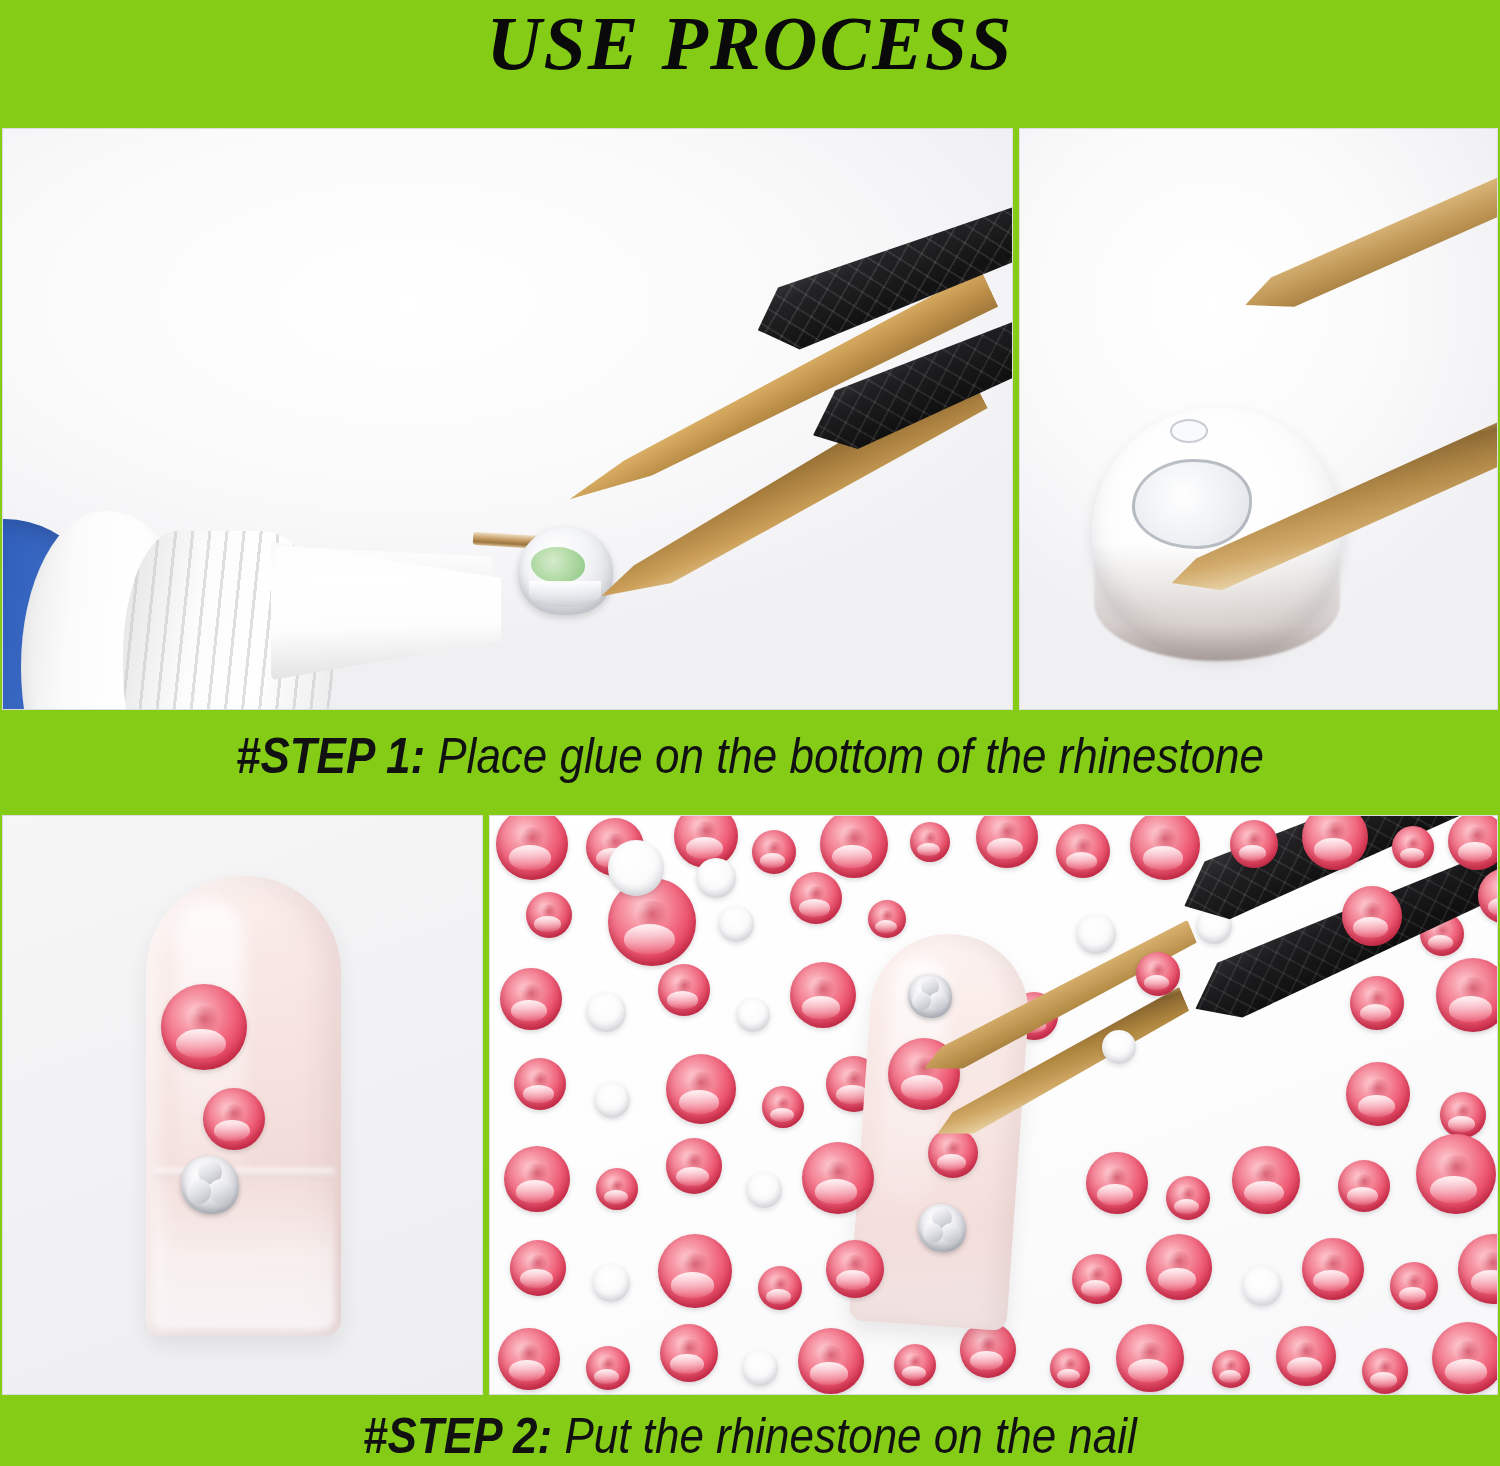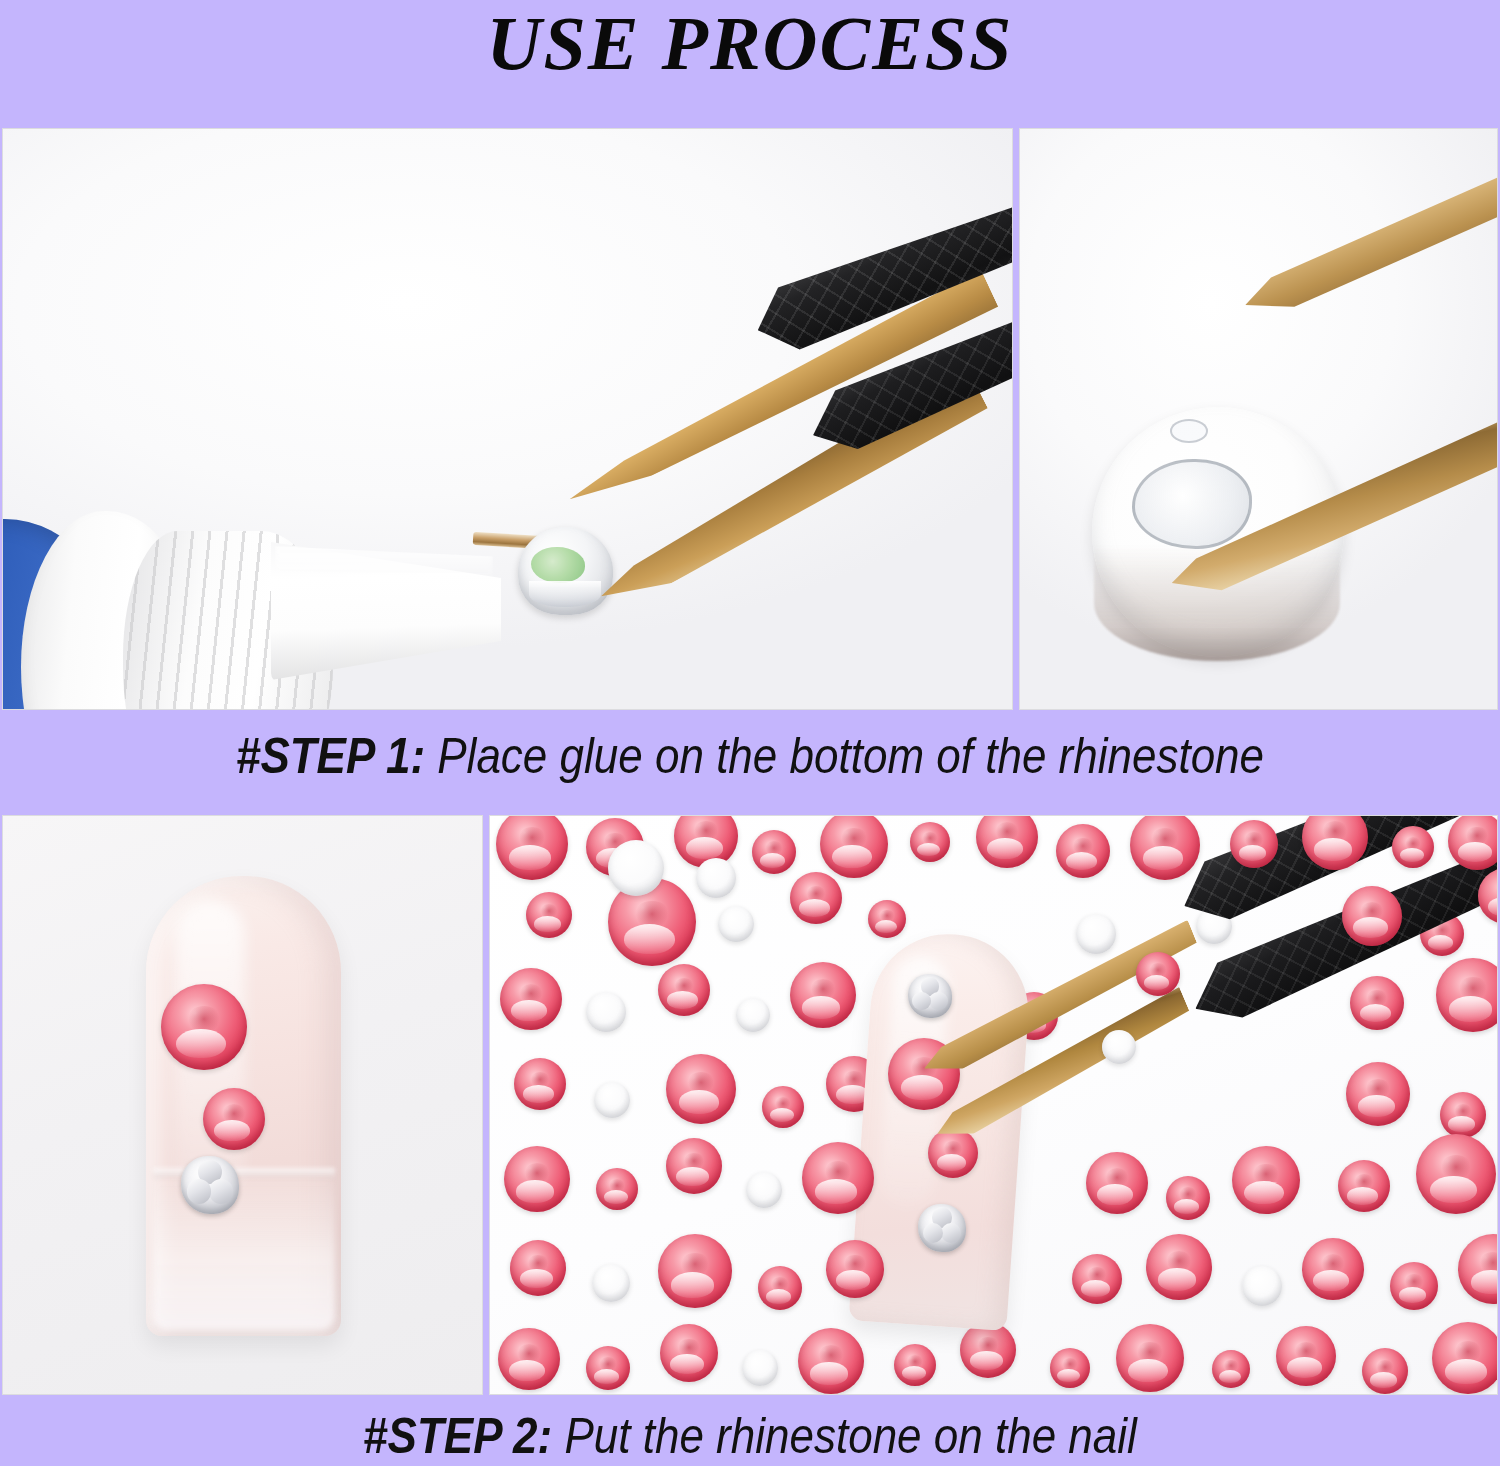--- a/index.html
+++ b/index.html
@@ -5,21 +5,21 @@
 <style>
   * { box-sizing: border-box; }
   html, body {
     margin: 0; padding: 0;
     width: 1500px; height: 1466px;
     background: #ffffff;
     font-family: "Liberation Sans", sans-serif;
     overflow: hidden;
   }
 
-  .page { position: relative; width: 1500px; height: 1466px; background: #c4b5fd; }
+  .page { position: relative; width: 1500px; height: 1466px; background: #84cc16; }
 
   
   .title {
     position: absolute;
     left: 0; top: 2px;
     width: 1500px;
     text-align: center;
     font-family: "Liberation Serif", "DejaVu Serif", serif;
     font-weight: bold;
     font-style: italic;

